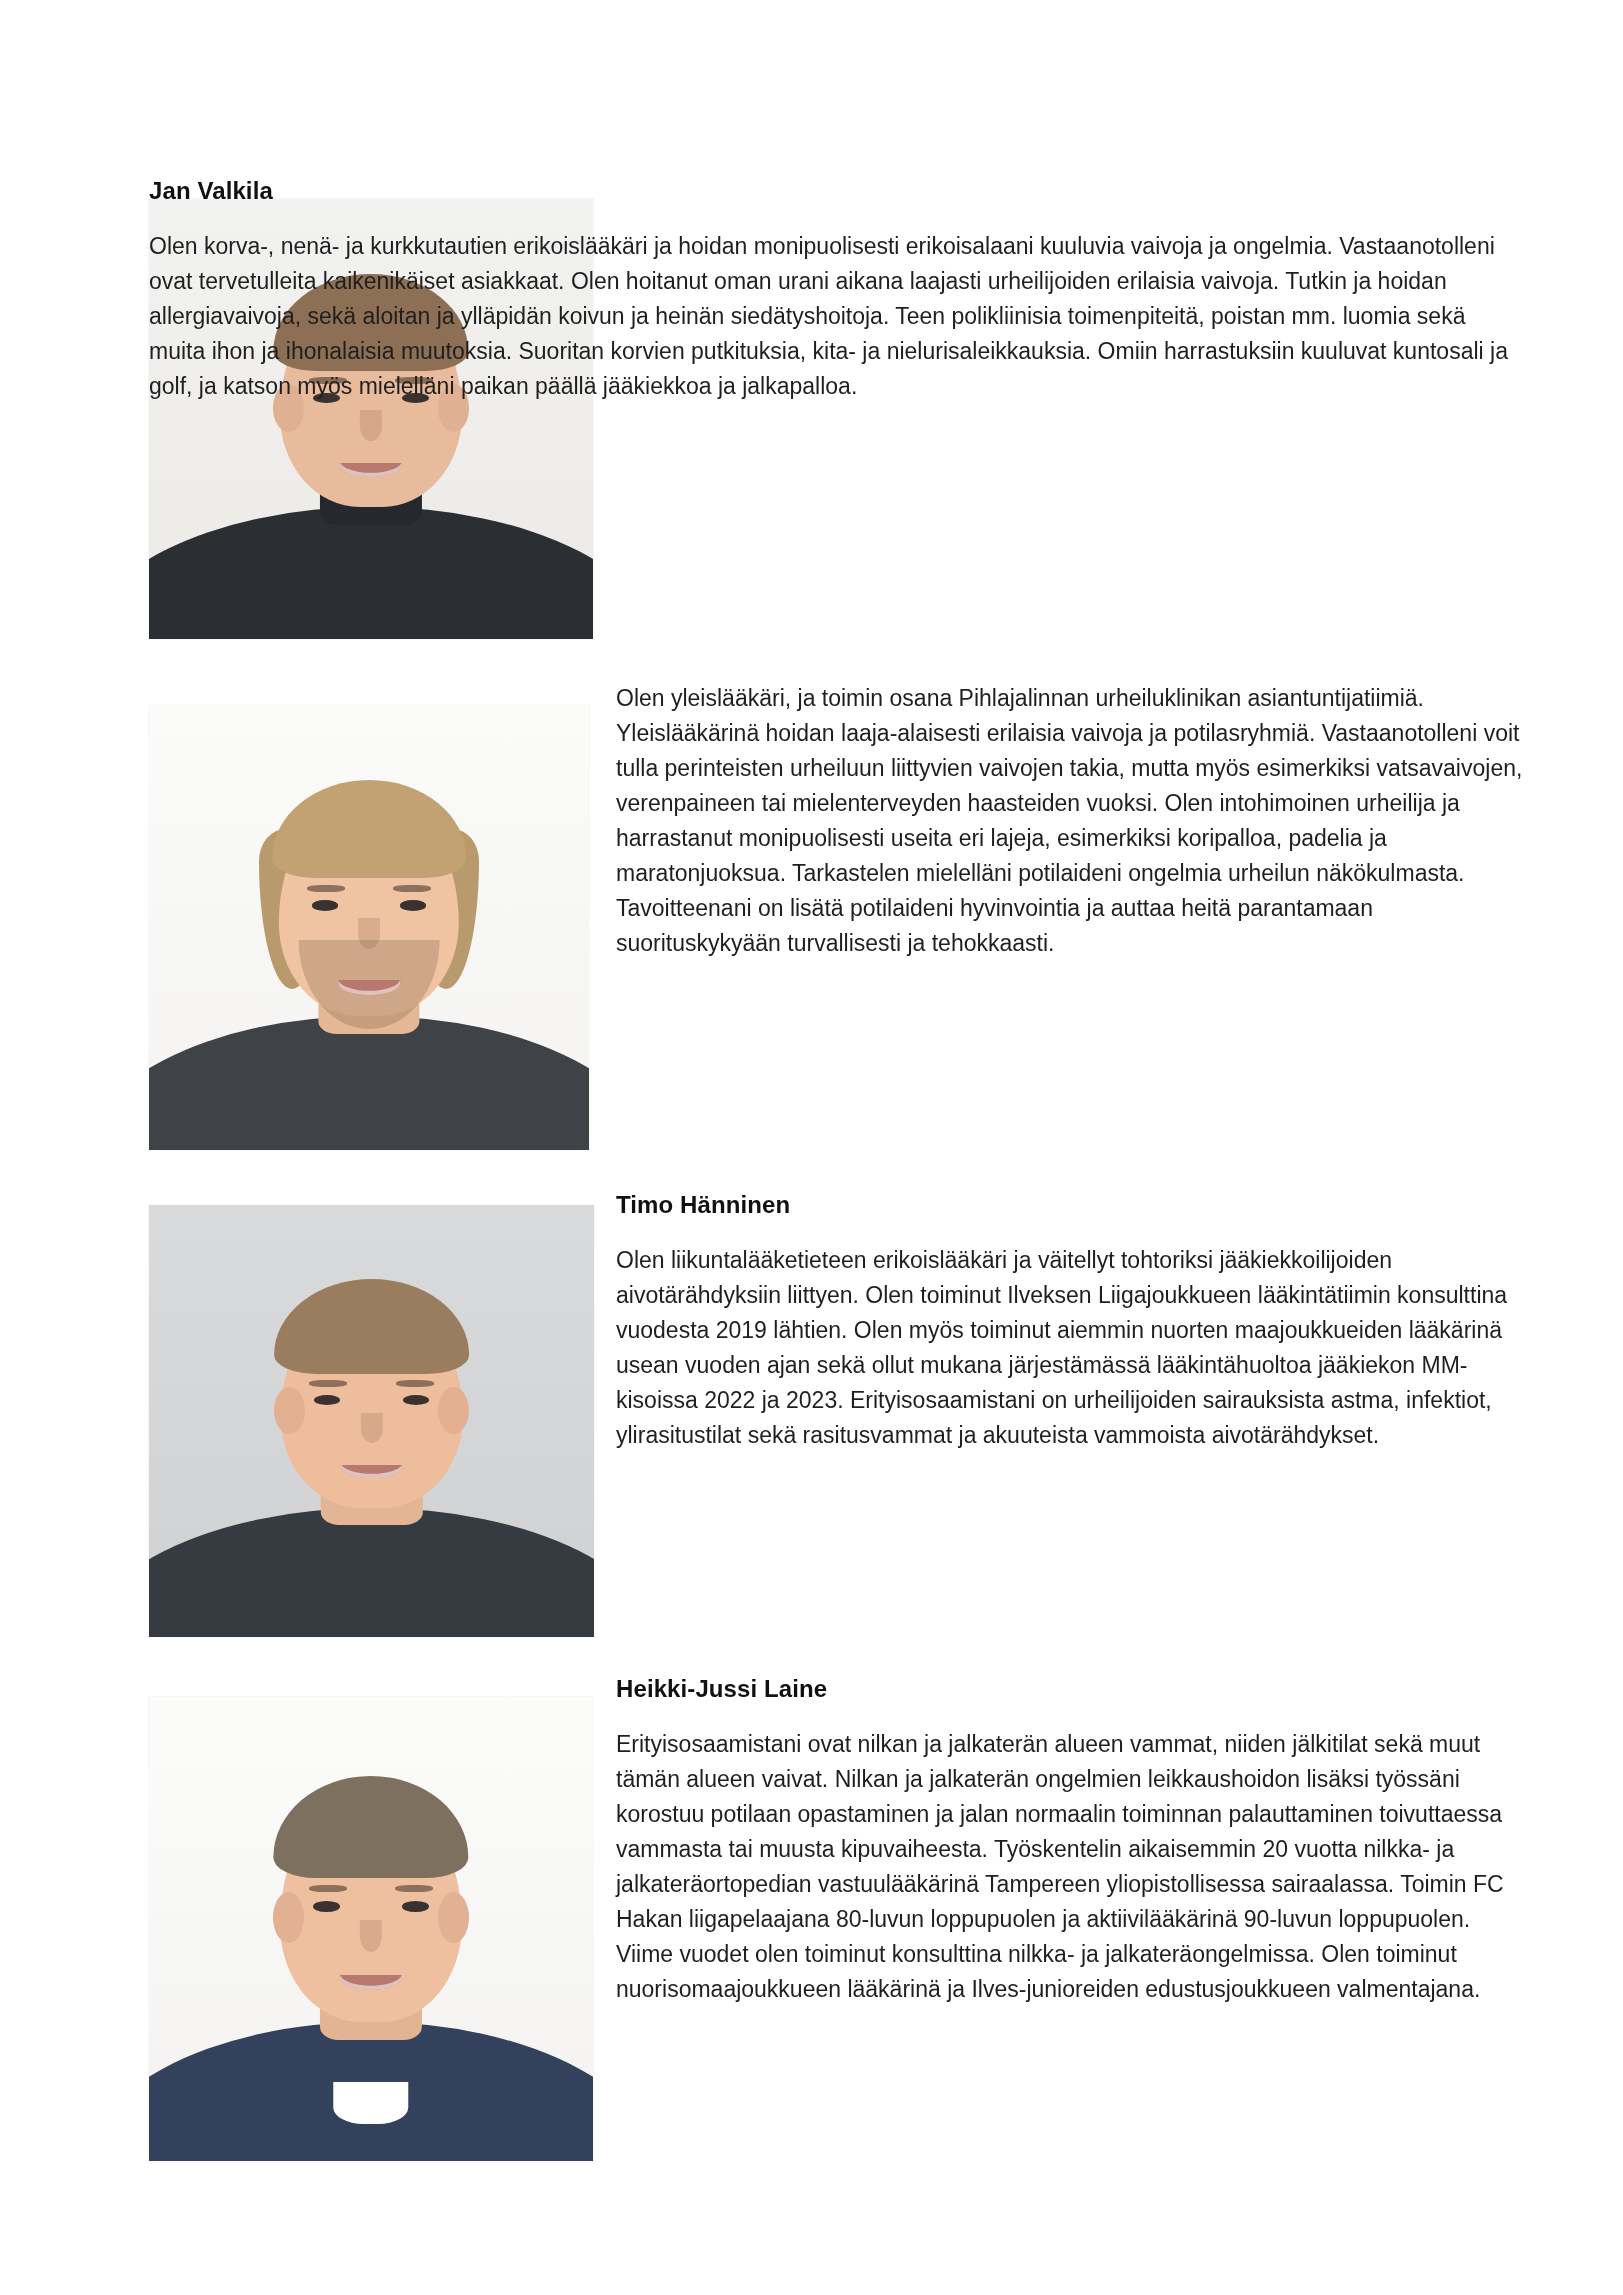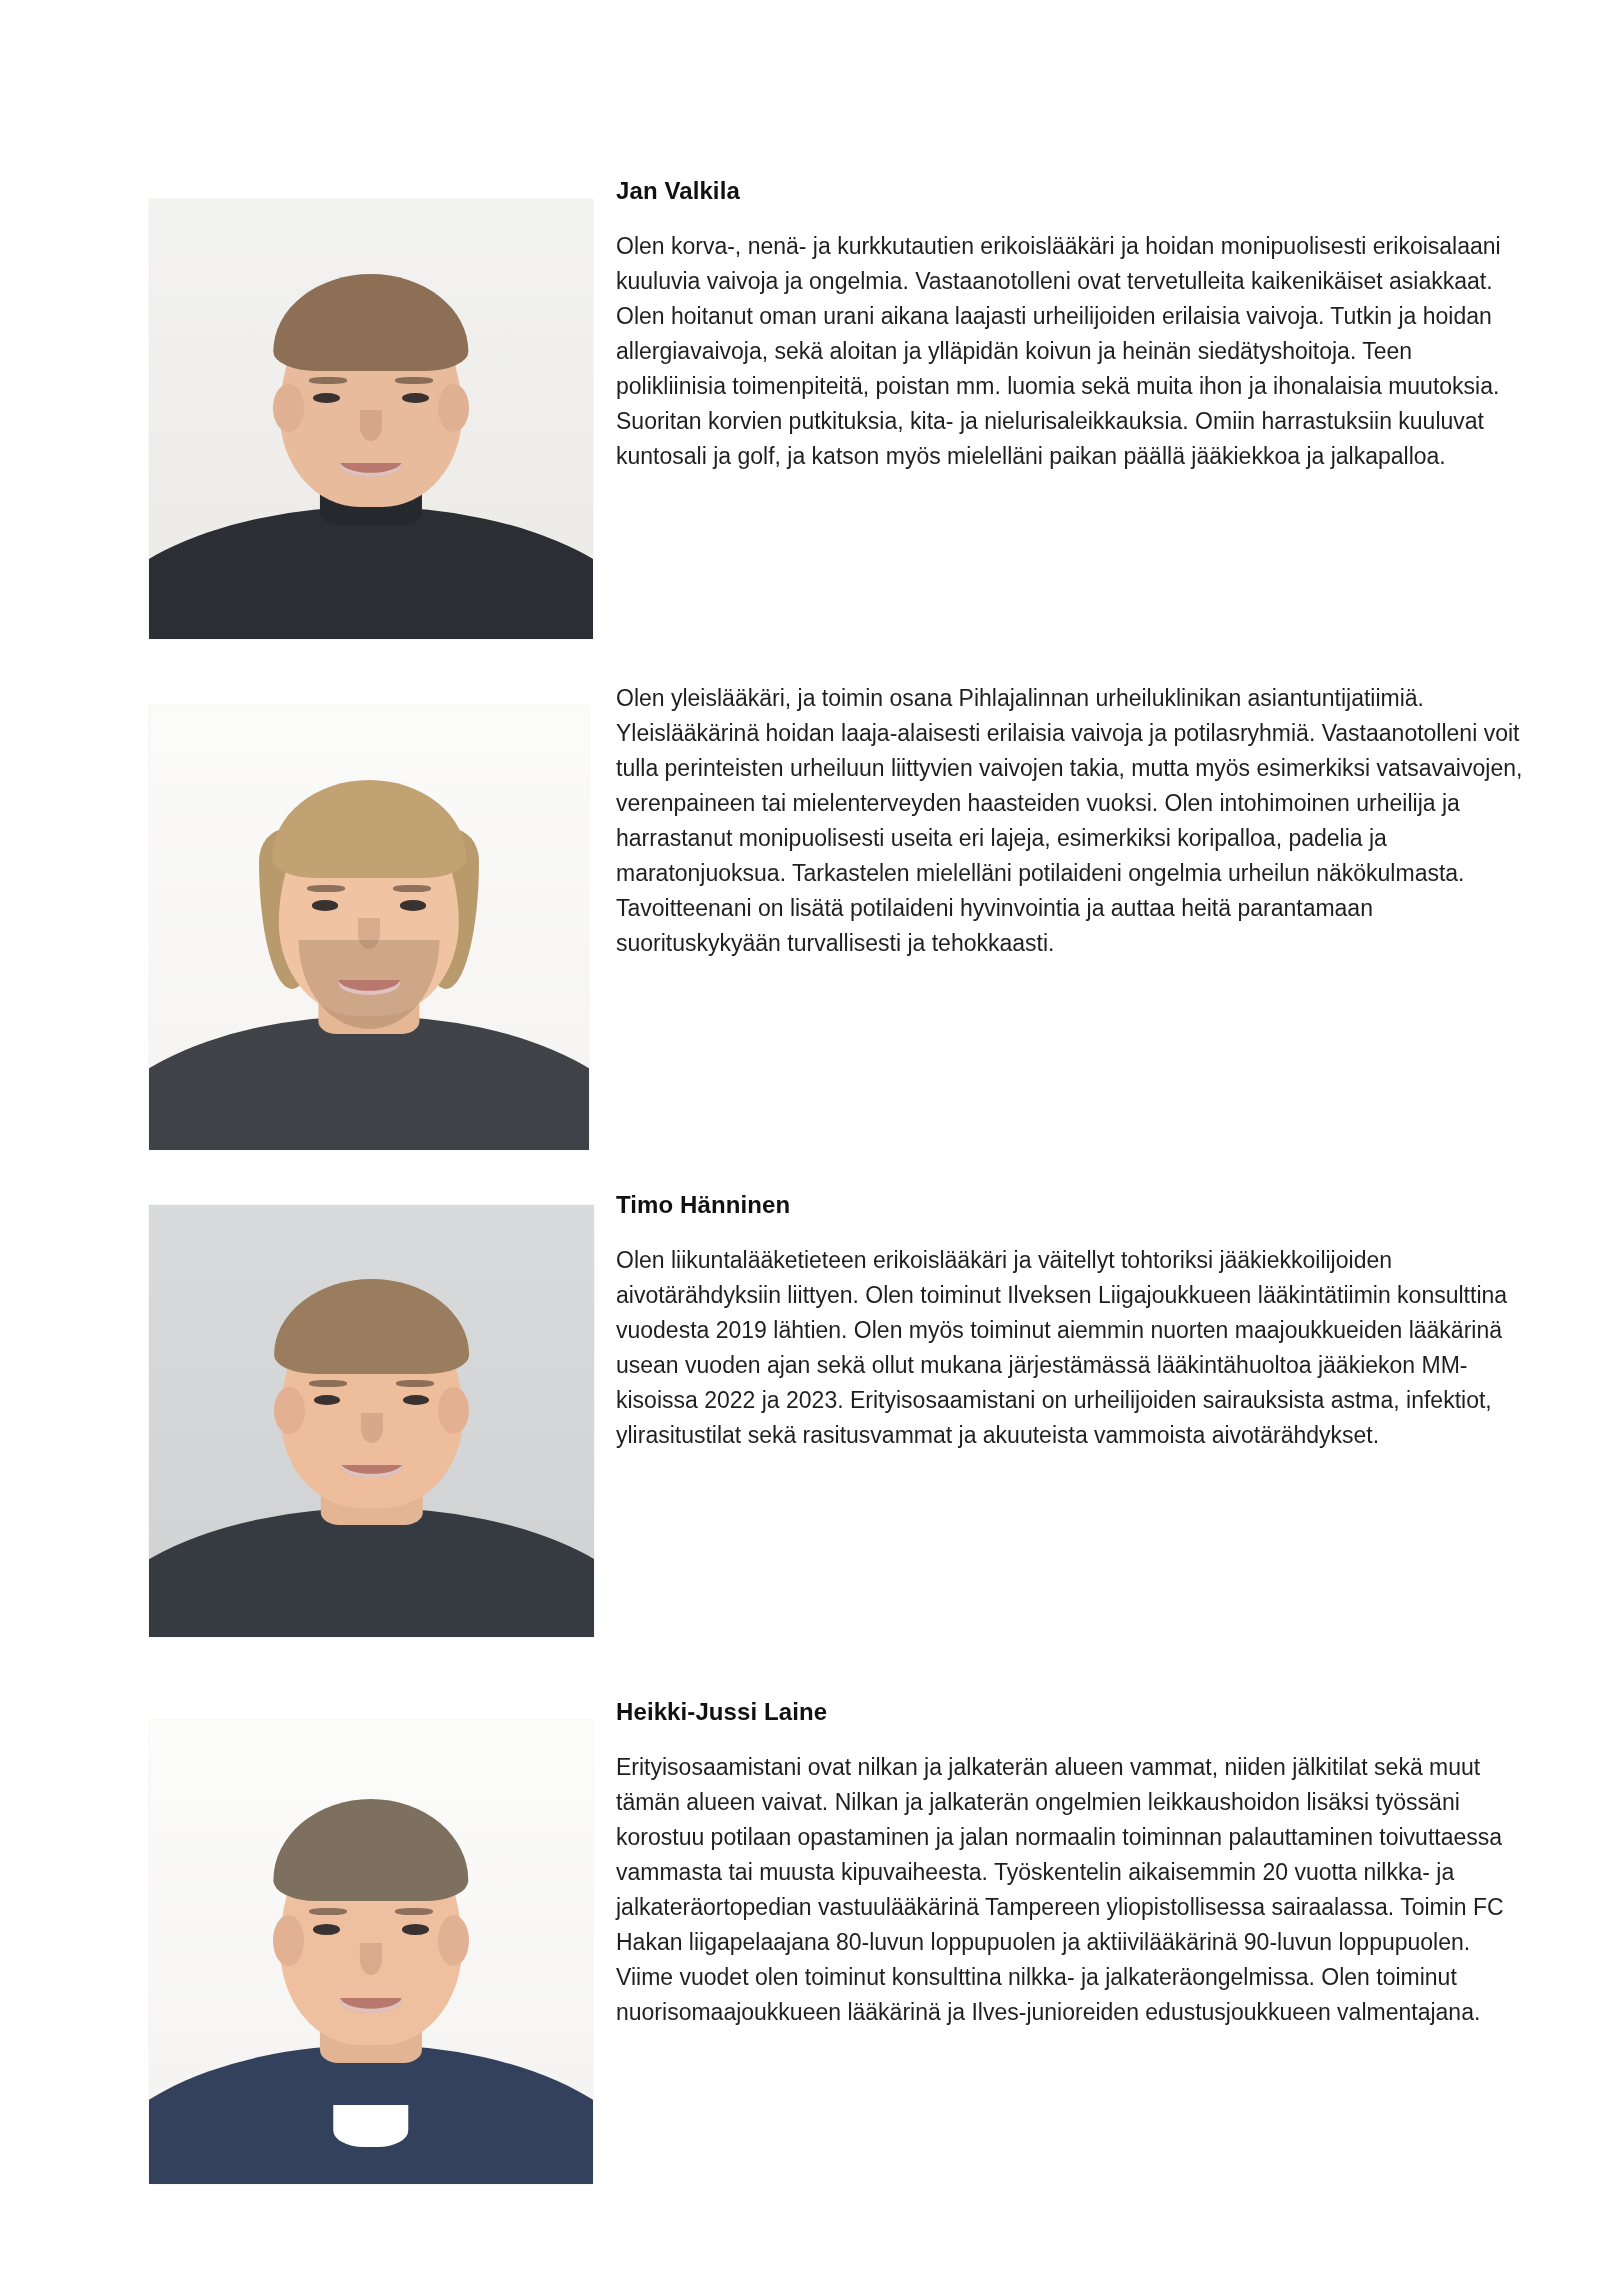--- a/index.html
+++ b/index.html
@@ -58,31 +58,31 @@
     line-height: 1.52;
     color: #1f1f1f;
     margin: 0;
     text-align: left;
     hyphens: none;
   }
 
   
   #person-0 { height: 504px; }
   #person-0 .profile-photo { left: 0; top: 22px; width: 444px; height: 440px; }
-  #person-0 .profile-text  { margin-left: 467px; padding-top: 0; }
+  #person-0 .profile-text  { padding-top: 0; }
 
   #person-1 { height: 510px; }
   #person-1 .profile-photo { left: 0; top: 23.6px; width: 440px; height: 445px; }
   #person-1 .profile-text  { margin-left: 467px; padding-top: 0; }
 
   #person-2 { height: 484px; }
   #person-2 .profile-photo { left: 0; top: 14.4px; width: 445px; height: 432px; }
   #person-2 .profile-text  { margin-left: 467px; padding-top: 0; }
 
-  #person-3 { height: 517px; margin-top: 23px; }
+  #person-3 { height: 517px; }
   #person-3 .profile-photo { left: 0; top: 22px; width: 444px; height: 464px; }
   #person-3 .profile-text  { margin-left: 467px; padding-top: 0; }
 
   
   .portrait {
     position: absolute;
     inset: 0;
     overflow: hidden;
   }
   .pt-bg { position: absolute; inset: 0; }

